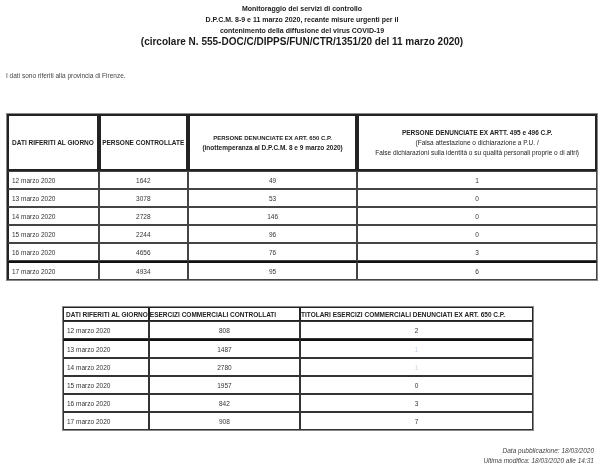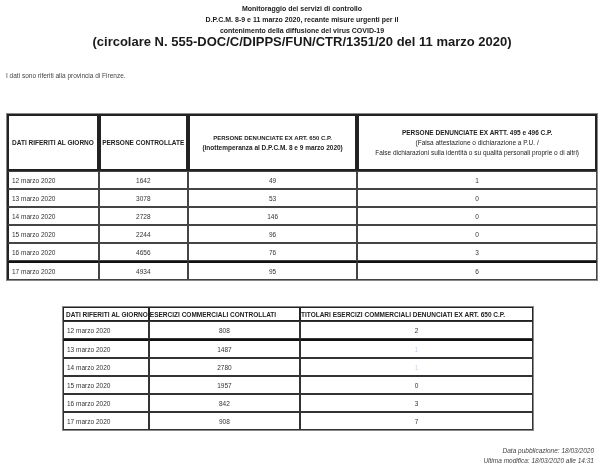--- a/index.html
+++ b/index.html
@@ -4,21 +4,21 @@
 <style>
   html, body { margin: 0; padding: 0; background: #ffffff; }
   body {
     width: 604px; height: 470px; overflow: hidden; position: relative;
     font-family: "Liberation Sans", sans-serif; color: #222;
   }
   .header {
     position: absolute; left: 0; top: 3px; width: 604px; text-align: center;
     font-size: 7px; line-height: 11px; font-weight: bold; color: #1a1a1a;
   }
-  .header .l4 { font-size: 13px; }
+  .header .l4 { font-size: 10px; }
   .intro {
     position: absolute; left: 6px; top: 72px; font-size: 6.5px; color: #444;
   }
   table { border-collapse: separate; border-spacing: 0; position: absolute; }
   td, th { padding: 0; font-size: 6.5px; color: #333; }
 
   
   #t1 { left: 6px; top: 113px; width: 592px; border: 1px solid #888; }
   #t1 th {
     border: 2px solid #222; height: 53px; background: #fff; font-weight: bold;

